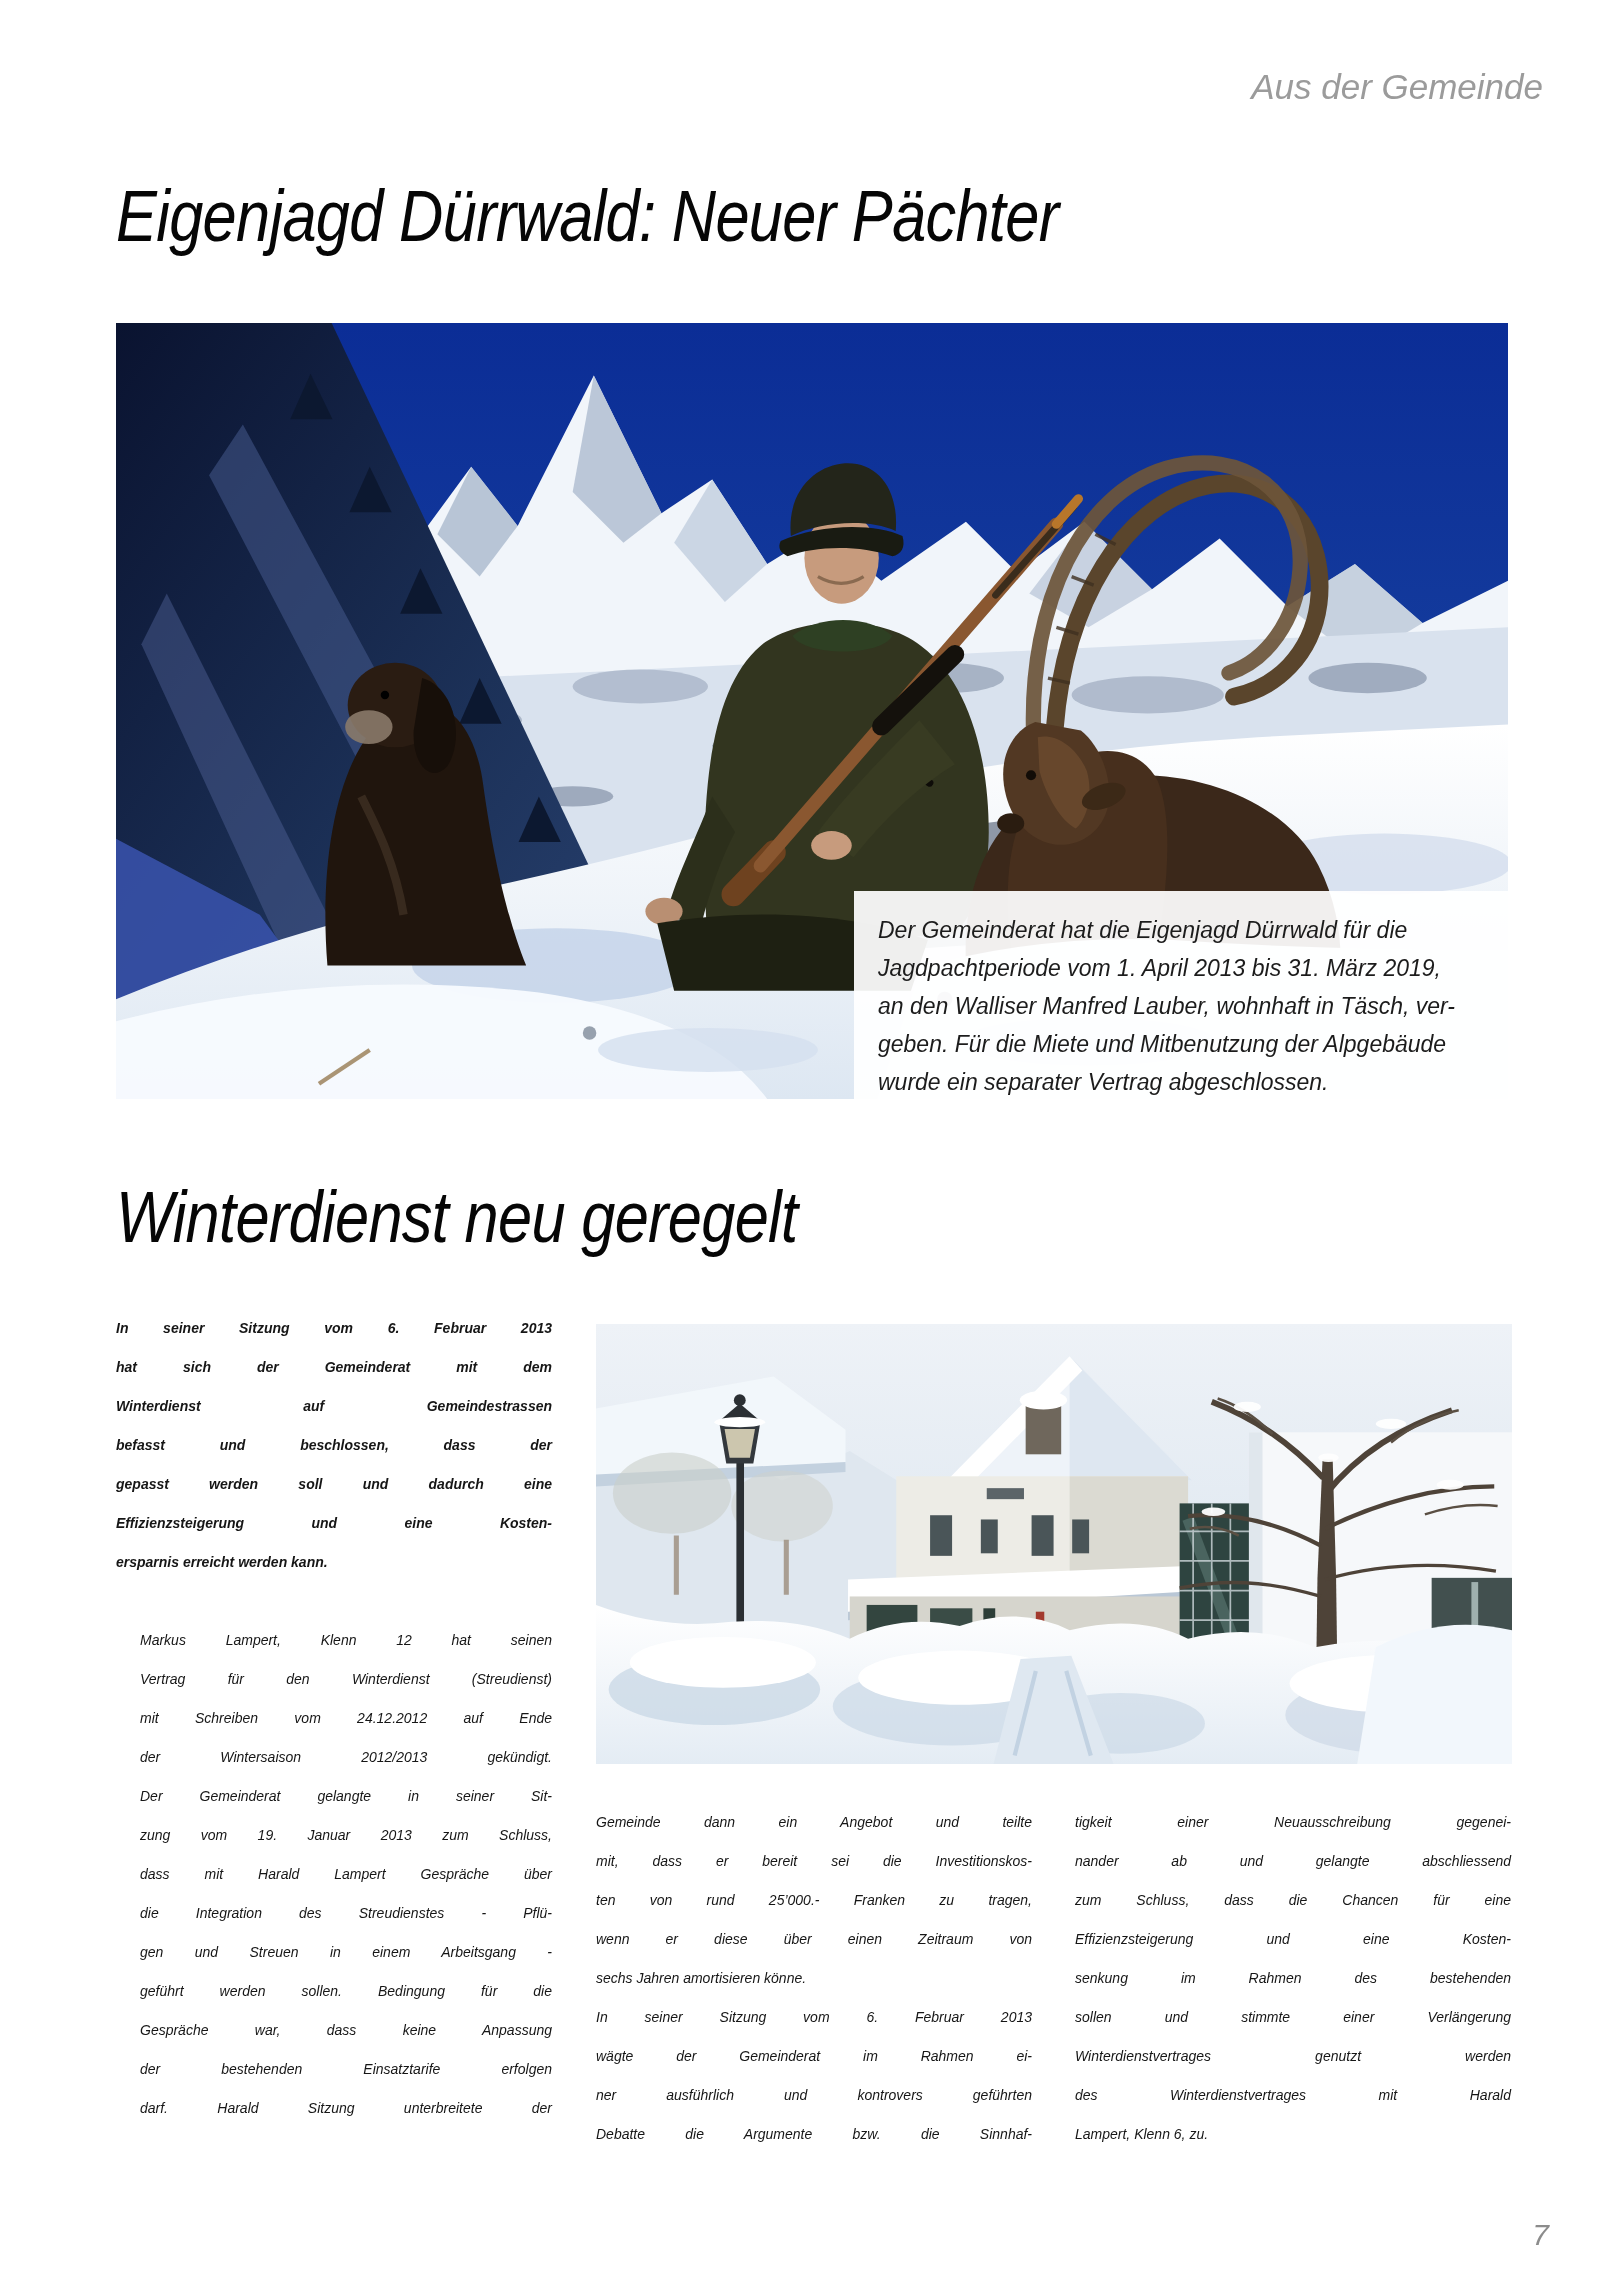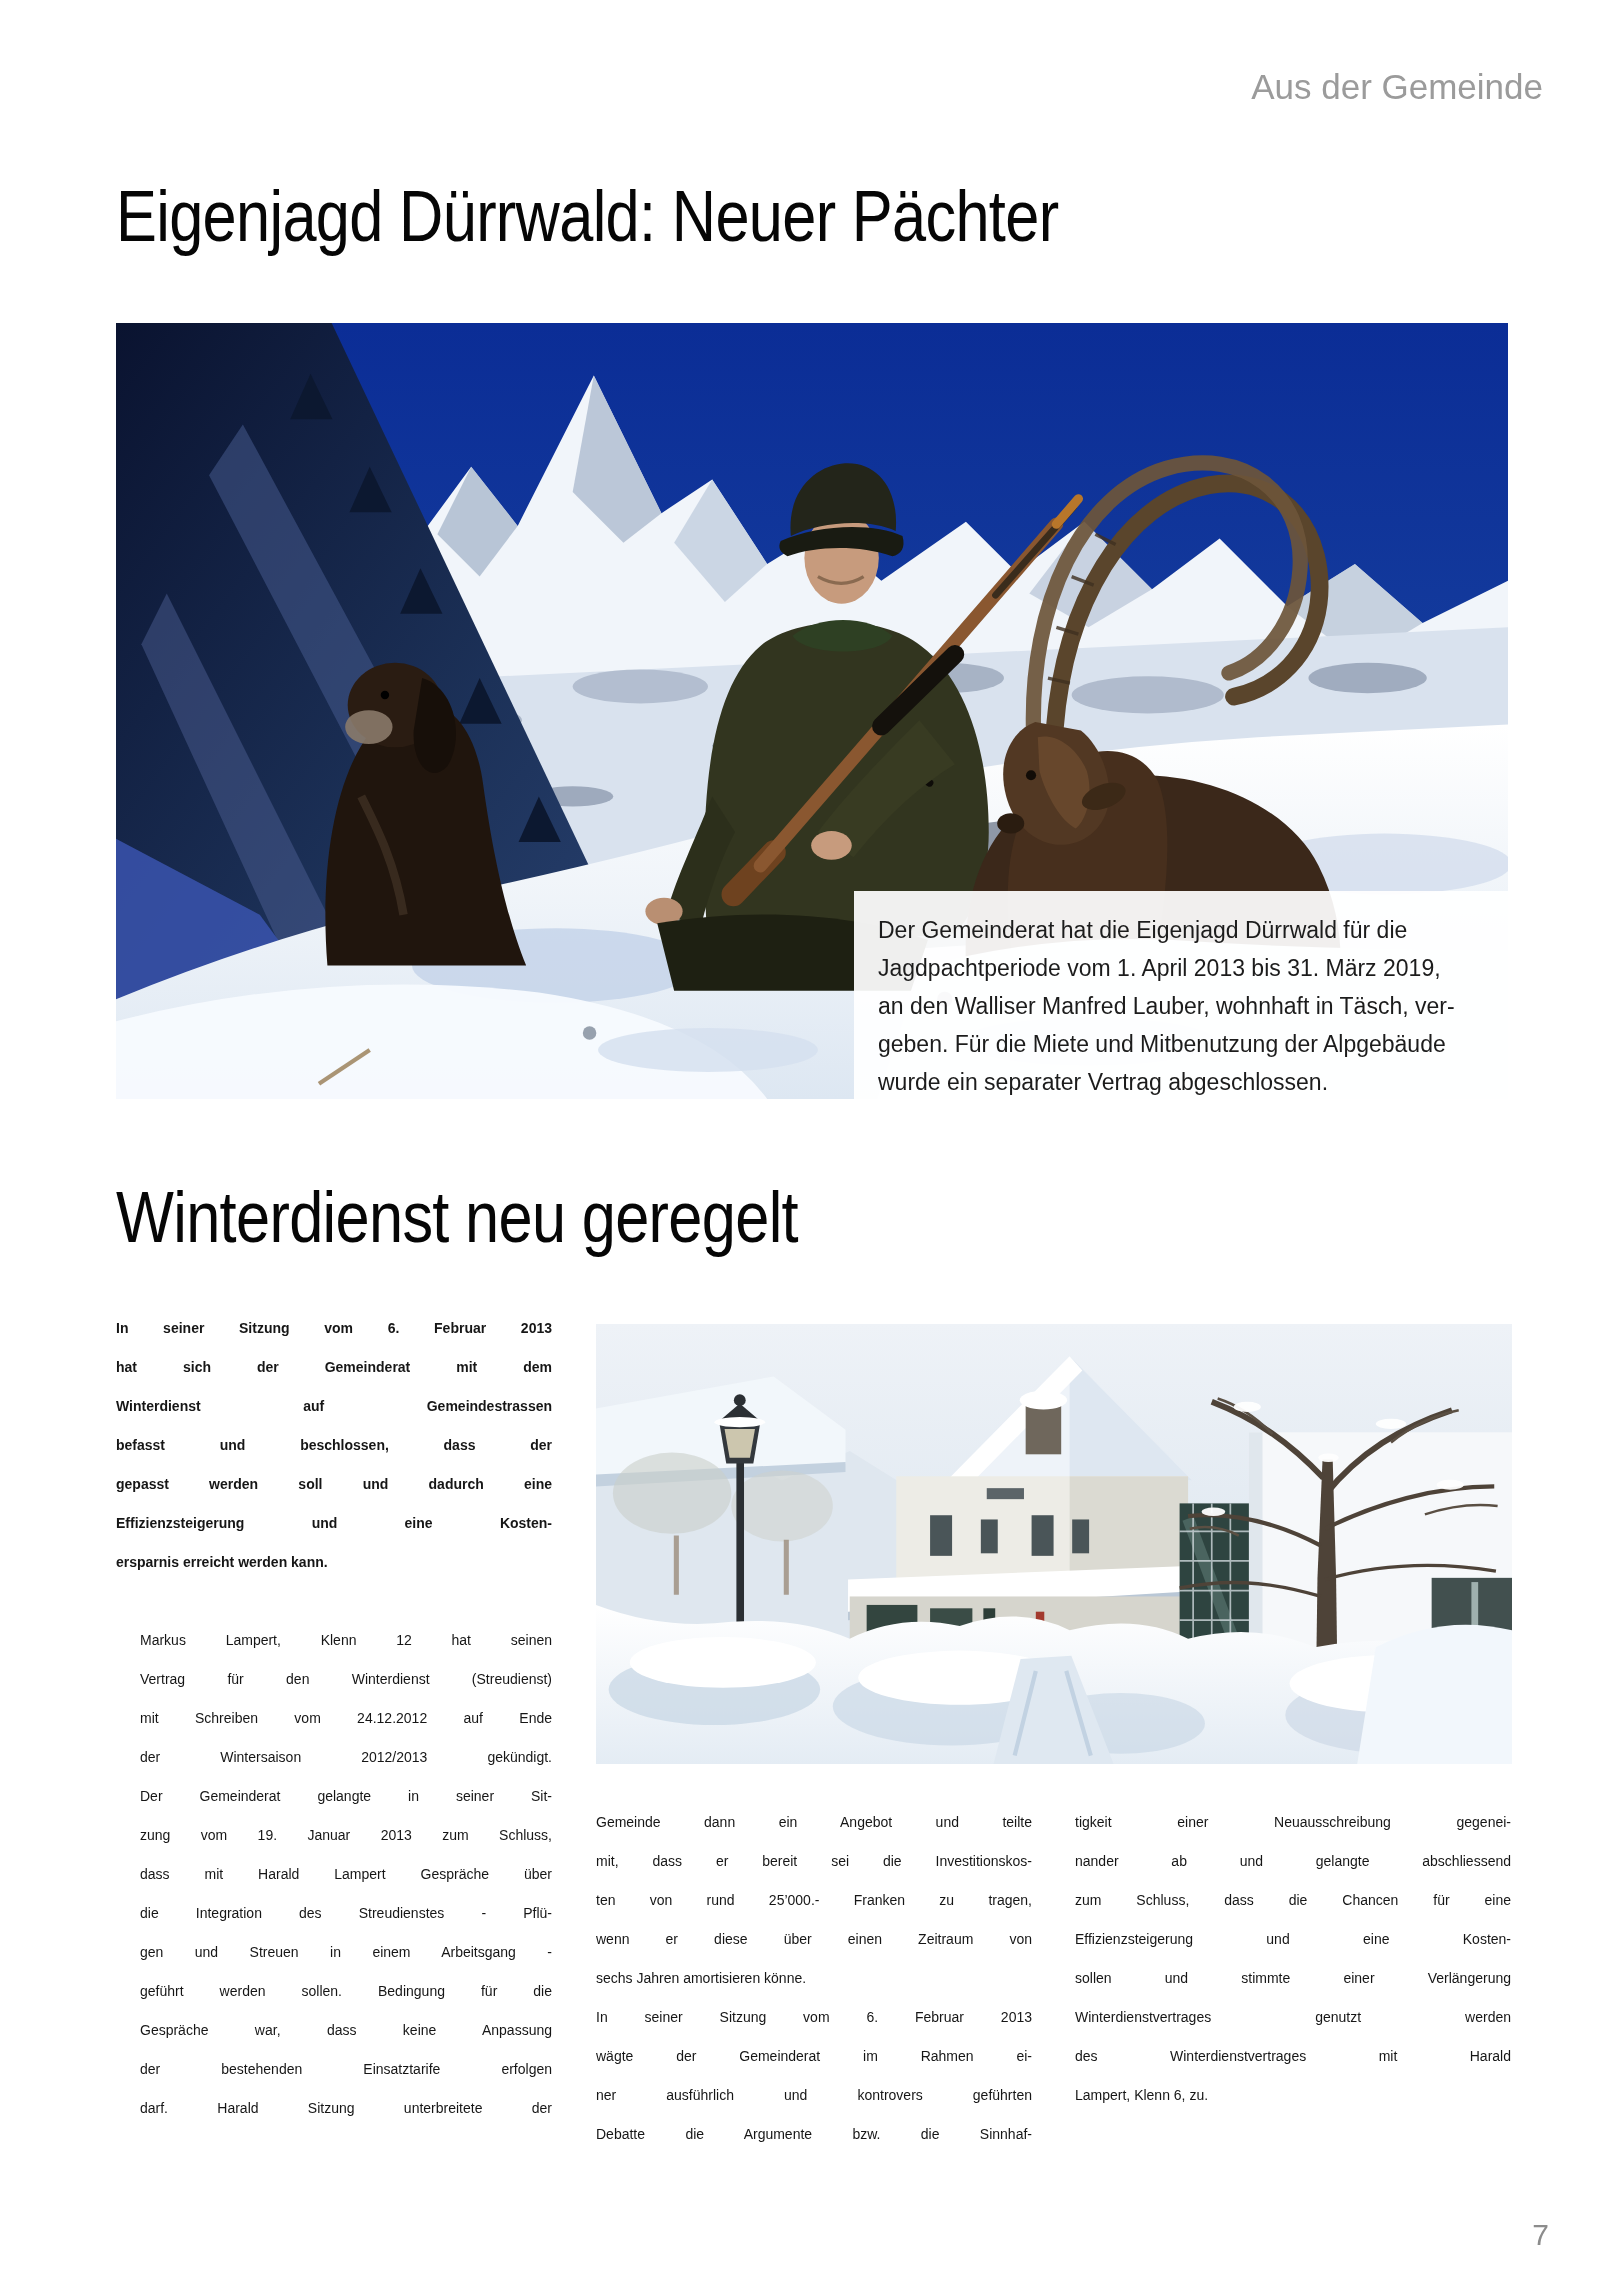--- a/index.html
+++ b/index.html
@@ -1,17 +1,17 @@
 <!DOCTYPE html>
 <html style="font-size:13.5px"><head>
 <meta charset="utf-8">
 <style>
   html,body{margin:0;padding:0;background:#ffffff;}
   .page{position:relative;width:1623px;height:2295px;background:#ffffff;overflow:hidden;
-        font-family:"Liberation Sans","DejaVu Sans",sans-serif;color:#1b1b1b;}
+        font-family:"Liberation Sans","DejaVu Sans",sans-serif;color:#1b1b1b;font-style:italic;}
 
   .header-label{position:absolute;top:69px;right:80px;font-size:35px;line-height:35px;
                 color:#9b9b9b;white-space:nowrap;}
 
   .headline{position:absolute;left:116px;font-size:73px;line-height:73px;font-weight:400;
             color:#060606;letter-spacing:-0.8px;white-space:nowrap;
             transform:scaleX(.84);transform-origin:0 50%;}
   #headline1{top:179px;}
   #headline2{top:1180px;}
 
@@ -340,20 +340,21 @@
         <div class="ln jl">ner ausführlich und kontrovers geführten</div>
         <div class="ln jl">Debatte die Argumente bzw. die Sinnhaf-</div>
       </div>
     </div>
   <div class="col" id="col3">
       <div class="block">
         <div class="ln jl">tigkeit einer Neuausschreibung gegenei-</div>
         <div class="ln jl">nander ab und gelangte abschliessend</div>
         <div class="ln jl">zum Schluss, dass die Chancen für eine</div>
         <div class="ln jl">Effizienzsteigerung und eine Kosten-</div>
+        <div class="ln jl">senkung im Rahmen des bestehenden</div>
         <div class="ln jl">sollen und stimmte einer Verlängerung</div>
         <div class="ln jl">Winterdienstvertrages genutzt werden</div>
         <div class="ln jl">des Winterdienstvertrages mit Harald</div>
         <div class="ln">Lampert, Klenn 6, zu.</div>
       </div>
     </div>
 
   <div class="page-number">7</div>
 
 </div>

